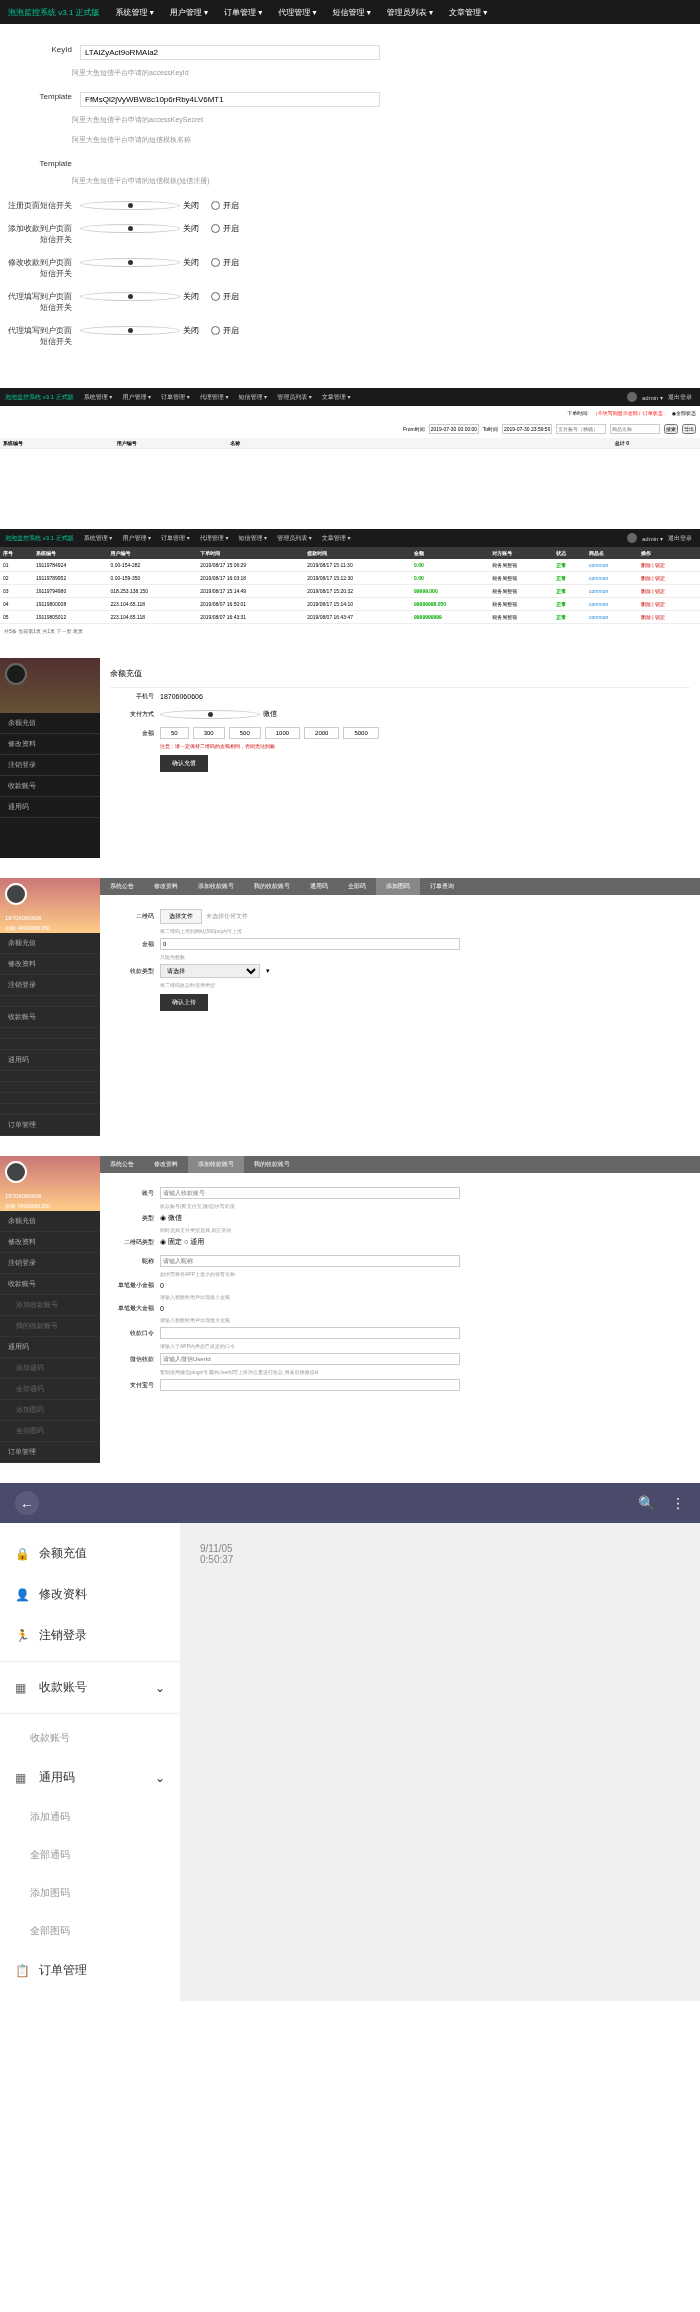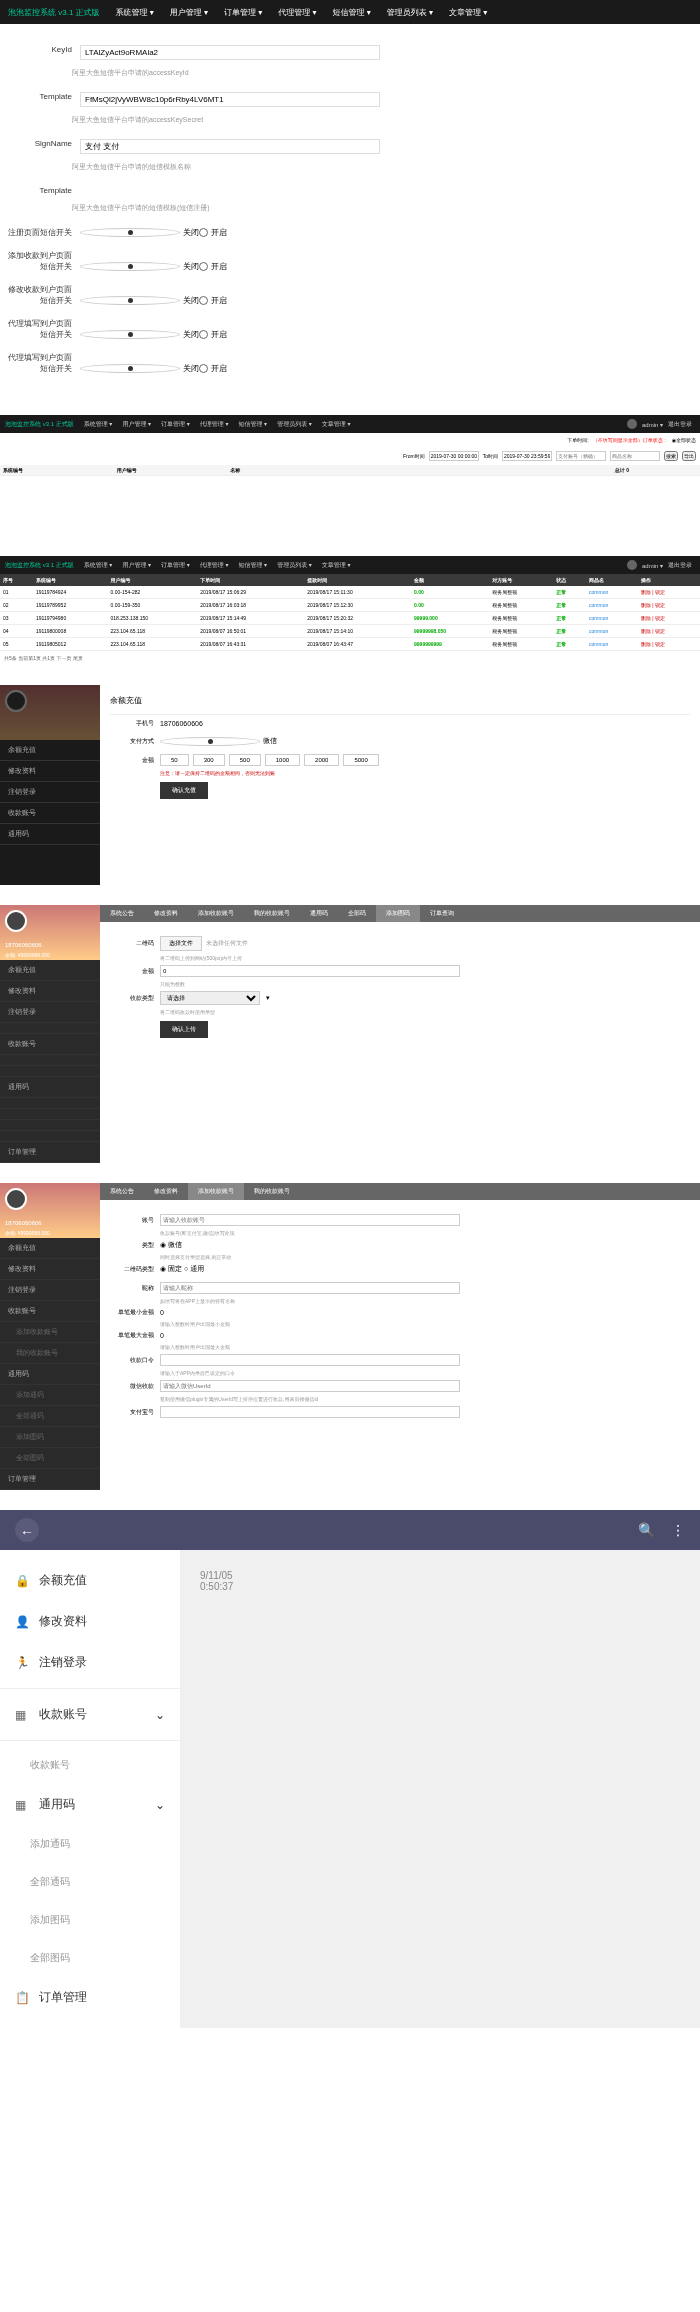--- a/index.html
+++ b/index.html
@@ -8,21 +8,21 @@
 
 
 .nav1{background:#1a1a1a;height:24px;display:flex;align-items:center;font-size:8px;color:#fff}
 .nav1 .brand{color:#0c9;padding:0 8px}
 .nav1 .item{padding:0 8px;cursor:pointer}
 .form-row{display:flex;padding:6px 8px;font-size:8px}
 .form-label{width:72px;text-align:right;padding-right:8px;color:#333}
 .form-val{flex:1}
 .form-input{border:1px solid #ddd;padding:2px 4px;font-size:8px;width:300px}
 .form-hint{font-size:7px;color:#999;margin-left:72px;padding:2px 0 8px}
-.radio-row{display:flex;align-items:flex-end;}
+.radio-row{display:flex;align-items:flex-start;gap:12px}
 .radio-opt{display:flex;align-items:center;gap:3px}
 .radio-circle{width:9px;height:9px;border:1px solid #666;border-radius:50%;display:inline-flex;align-items:center;justify-content:center}
 .radio-circle.sel::after{content:'';width:5px;height:5px;background:#333;border-radius:50%}
 
 
 .nav2{background:#1a1a1a;height:18px;display:flex;align-items:center;font-size:6px;color:#ccc;justify-content:space-between}
 .nav2-left{display:flex}
 .nav2-left span{padding:0 5px}
 .nav2-right{display:flex;align-items:center;gap:5px;padding-right:8px}
 .avatar-sm{width:10px;height:10px;background:#666;border-radius:50%}
@@ -95,24 +95,20 @@
         <div class="form-row">
           <span class="form-label">KeyId</span>
           <div class="form-val"><input class="form-input" value="LTAlZyAct9oRMAla2" style=""></div>
         </div>
         <div class="form-hint">阿里大鱼短信平台申请的accessKeyId</div>
         <div class="form-row">
           <span class="form-label">Template</span>
           <div class="form-val"><input class="form-input" value="FfMsQl2jVyWBW8c10p6rRby4LV6MT1" style=""></div>
         </div>
         <div class="form-hint">阿里大鱼短信平台申请的accessKeySecret</div>
-        <div class="form-row">
-          <span class="form-label">SignName</span>
-          <div class="form-val"><input class="form-input" value="支付 支付" style=""></div>
-        </div>
         <div class="form-hint">阿里大鱼短信平台申请的短信模板名称</div>
         <div class="form-row">
           <span class="form-label">Template</span>
         </div>
         <div class="form-hint">阿里大鱼短信平台申请的短信模板(短信注册)</div>
       </div>
 <div id="s1-switches">
         <div class="form-row">
           <span class="form-label">注册页面短信开关</span>
           <div class="form-val radio-row">

